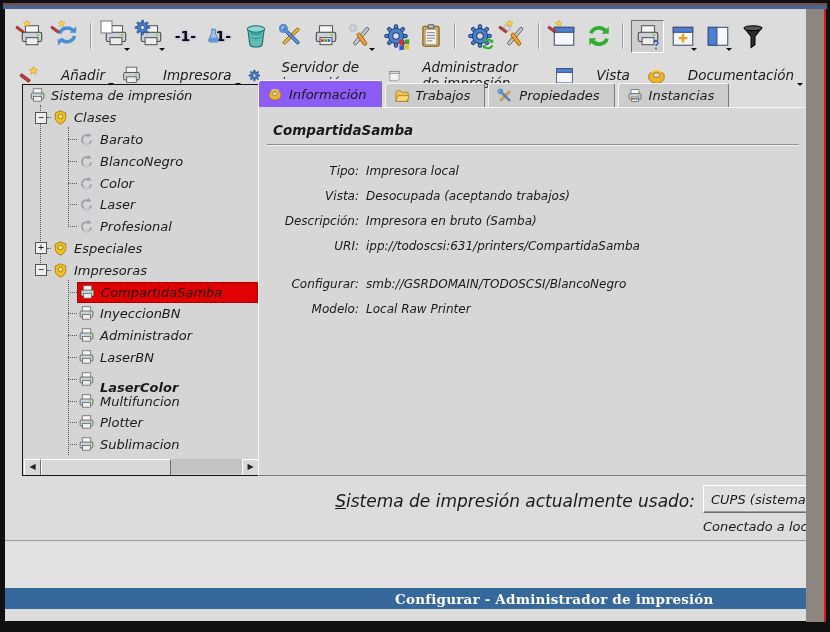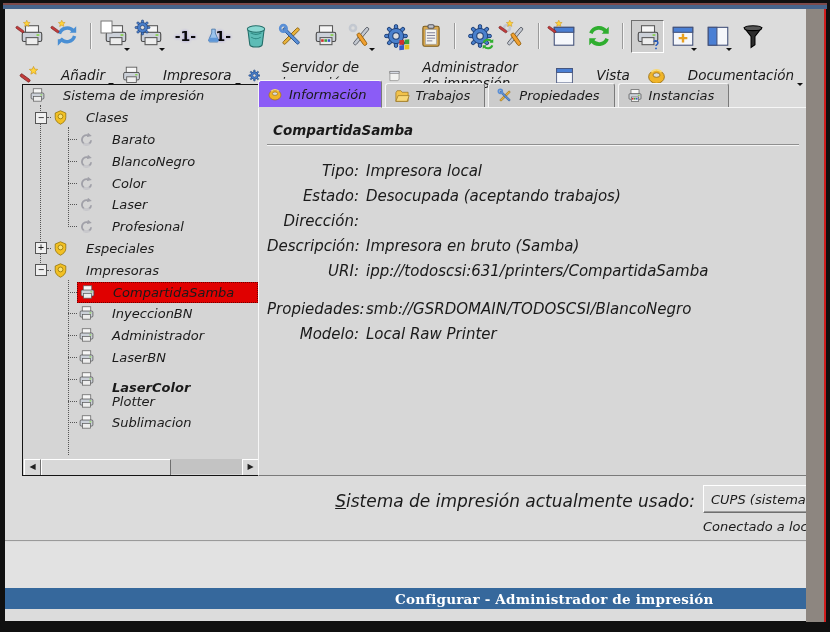--- a/index.html
+++ b/index.html
@@ -26,41 +26,41 @@
 
   
   .menubar{left:12px;top:52px;height:28px;display:flex;align-items:center;gap:2px;font-size:13.5px;}
   .mitem{display:flex;align-items:center;gap:21px;padding:2px 12px 2px 2px;position:relative;cursor:default;}
   .mitem svg{width:21px;height:21px;}
   .mitem::after{content:"";position:absolute;right:3px;bottom:2px;border:3.5px solid transparent;border-top-color:#111;border-bottom-width:0;}
 
   
   .tree{left:17px;top:75px;width:237px;height:390px;border:1px solid #141414;background:#d5d5d5;overflow:hidden;}
   .trow{height:21.8px;display:flex;align-items:center;font-size:13px;position:relative;}
-  .trow .rowbody{display:flex;align-items:center;gap:17px;padding:1px 4px 1px 1px;}
+  .trow .rowbody{display:flex;align-items:center;gap:5px;padding:1px 4px 1px 1px;}
   .trow.selected .rowbody{background:#e00000;border:1px dotted #6d0000;flex:1;margin-right:2px;}
   .trow .lbl{white-space:nowrap;}
   .trow.bold .lbl{font-weight:bold;margin-top:16px;}
   .ticon{width:17px;height:17px;flex:0 0 auto;}
   .expander{width:10px;height:10px;border:1px solid #555;background:#efefef;font-style:normal;font-size:10px;line-height:9px;text-align:center;flex:0 0 auto;font-family:"DejaVu Sans Mono",monospace;}
   .stub{border-top:1px dotted #555;height:0;flex:0 0 auto;}
   .vguide{position:absolute;border-left:1px dotted #555;width:0;}
   .hscroll{position:absolute;left:1px;right:1px;bottom:1px;height:15px;background:#c3c3c3;display:flex;}
   .sbtn{width:15px;height:15px;background:#d8d8d8;border:1px solid;border-color:#fff #6f6f6f #6f6f6f #fff;font-style:normal;font-size:8px;line-height:13px;text-align:center;color:#222;}
   .sthumb{width:128px;height:15px;background:#d8d8d8;border:1px solid;border-color:#fff #6f6f6f #6f6f6f #fff;}
 
   
   .tabbar{left:253px;top:75px;height:24px;display:flex;align-items:flex-end;}
   .tab{display:flex;align-items:center;gap:6px;font-size:13px;padding:3px 14px 3px 8px;border:1px solid;border-color:#f6f6f6 #7a7a7a transparent #f6f6f6;background:#cccccc;height:17px;margin-right:3px;border-top-left-radius:3px;border-top-right-radius:3px;}
   .tab svg{width:16px;height:16px;}
   .tab.active{background:#8b5cf6;height:20px;border-bottom-color:#d7d7d7;position:relative;z-index:2;}
   .pane{left:253px;top:98px;width:548px;height:367px;background:#d7d7d7;border:1px solid;border-color:#f6f6f6 #7a7a7a #7a7a7a #f6f6f6;}
   .pane-title{position:absolute;left:14px;top:14px;font-weight:bold;font-size:13.5px;}
   .pane-rule{position:absolute;left:8px;right:8px;top:36px;border-top:1px solid #8f8f8f;border-bottom:1px solid #f4f4f4;}
-  .fields{position:absolute;left:8px;top:50px;right:8px;font-size:15px;}
+  .fields{position:absolute;left:8px;top:50px;right:8px;font-size:12px;}
   .frow{display:flex;height:25px;align-items:center;}
   .frow .flabel{width:92px;text-align:right;flex:0 0 auto;}
   .frow .fvalue{margin-left:7px;white-space:nowrap;}
   .fgap{height:13px;}
   .sys-label{top:482px;left:260px;width:430px;text-align:right;font-size:17px;}
   .sys-label::first-letter{text-decoration:underline;}
   .combo{top:476px;left:698px;width:130px;height:26px;background:#dfdfdf;border:1px solid;border-color:#ffffff #6f6f6f #6f6f6f #ffffff;display:flex;align-items:center;padding-left:7px;font-size:13px;box-shadow:inset -1px -1px 0 #9c9c9c;}
   .status{top:510px;left:698px;width:140px;font-size:13px;white-space:nowrap;}
   .footer-sep{left:0;top:531px;width:801px;height:2px;border-top:1px solid #9a9a9a;border-bottom:1px solid #f2f2f2;}
   .footer-zone{left:0;top:533px;width:801px;height:46px;background:#e2e2e2;}
@@ -503,20 +503,29 @@
             </svg>
         <span class="lbl">LaserColor</span>
           </div>
       </div>
       <div class="trow">
         <span class="stub" style="margin-left:45px;width:9px"></span>
         <div class="rowbody">
             <svg class="ticon">
               <use href="#sy-printer"></use>
             </svg>
+        <span class="lbl">Multifuncion</span>
+          </div>
+      </div>
+      <div class="trow">
+        <span class="stub" style="margin-left:45px;width:9px"></span>
+        <div class="rowbody">
+            <svg class="ticon">
+              <use href="#sy-printer"></use>
+            </svg>
         <span class="lbl">Plotter</span>
           </div>
       </div>
       <div class="trow">
         <span class="stub" style="margin-left:45px;width:9px"></span>
         <div class="rowbody">
             <svg class="ticon">
               <use href="#sy-printer"></use>
             </svg>
         <span class="lbl">Sublimacion</span>
@@ -560,38 +569,34 @@
 
     <div class="abs pane">
       <div class="pane-title">CompartidaSamba</div>
       <div class="pane-rule"></div>
       <div class="fields">
         <div class="frow">
           <span class="flabel">Tipo:</span>
           <span class="fvalue">Impresora local</span>
         </div>
         <div class="frow">
-          <span class="flabel">Estado:</span>
+          <span class="flabel">Vista:</span>
           <span class="fvalue">Desocupada (aceptando trabajos)</span>
-        </div>
-        <div class="frow">
-          <span class="flabel">Dirección:</span>
-          <span class="fvalue"></span>
         </div>
         <div class="frow">
           <span class="flabel">Descripción:</span>
           <span class="fvalue">Impresora en bruto (Samba)</span>
         </div>
         <div class="frow">
           <span class="flabel">URI:</span>
           <span class="fvalue">ipp://todoscsi:631/printers/CompartidaSamba</span>
         </div>
         <div class="fgap"></div>
         <div class="frow">
-          <span class="flabel">Propiedades:</span>
+          <span class="flabel">Configurar:</span>
           <span class="fvalue">smb://GSRDOMAIN/TODOSCSI/BlancoNegro</span>
         </div>
         <div class="frow">
           <span class="flabel">Modelo:</span>
           <span class="fvalue">Local Raw Printer</span>
         </div>
       </div>
     </div>
 
     <div class="abs sys-label">Sistema de impresión actualmente usado:</div>

